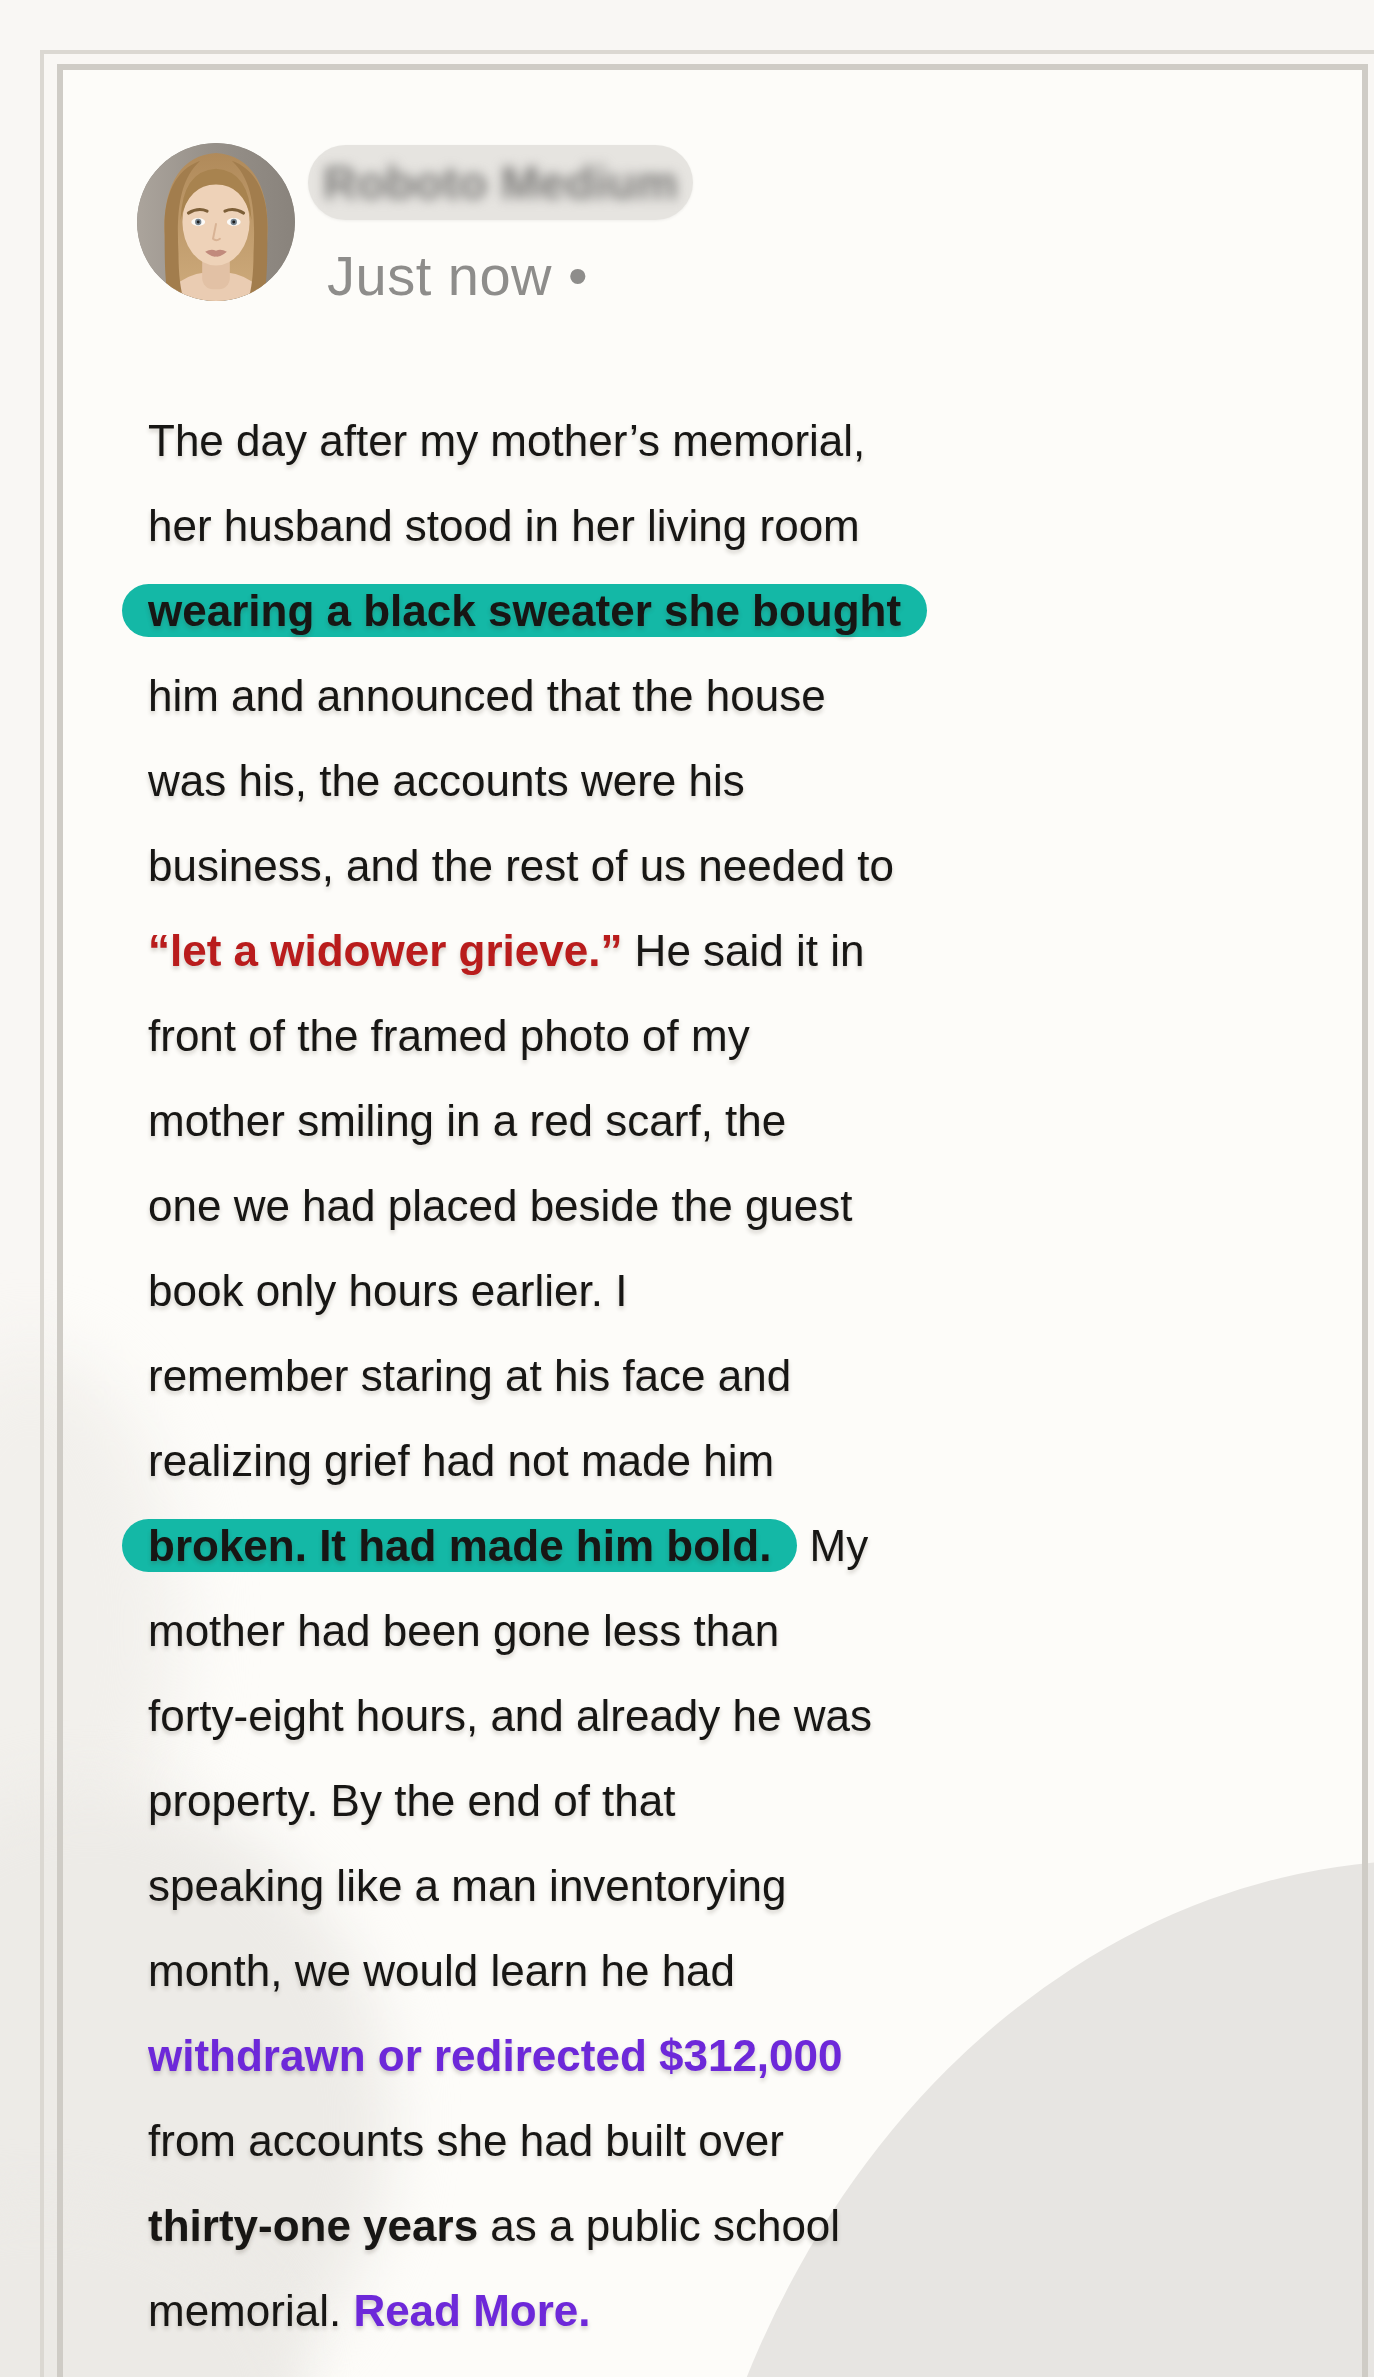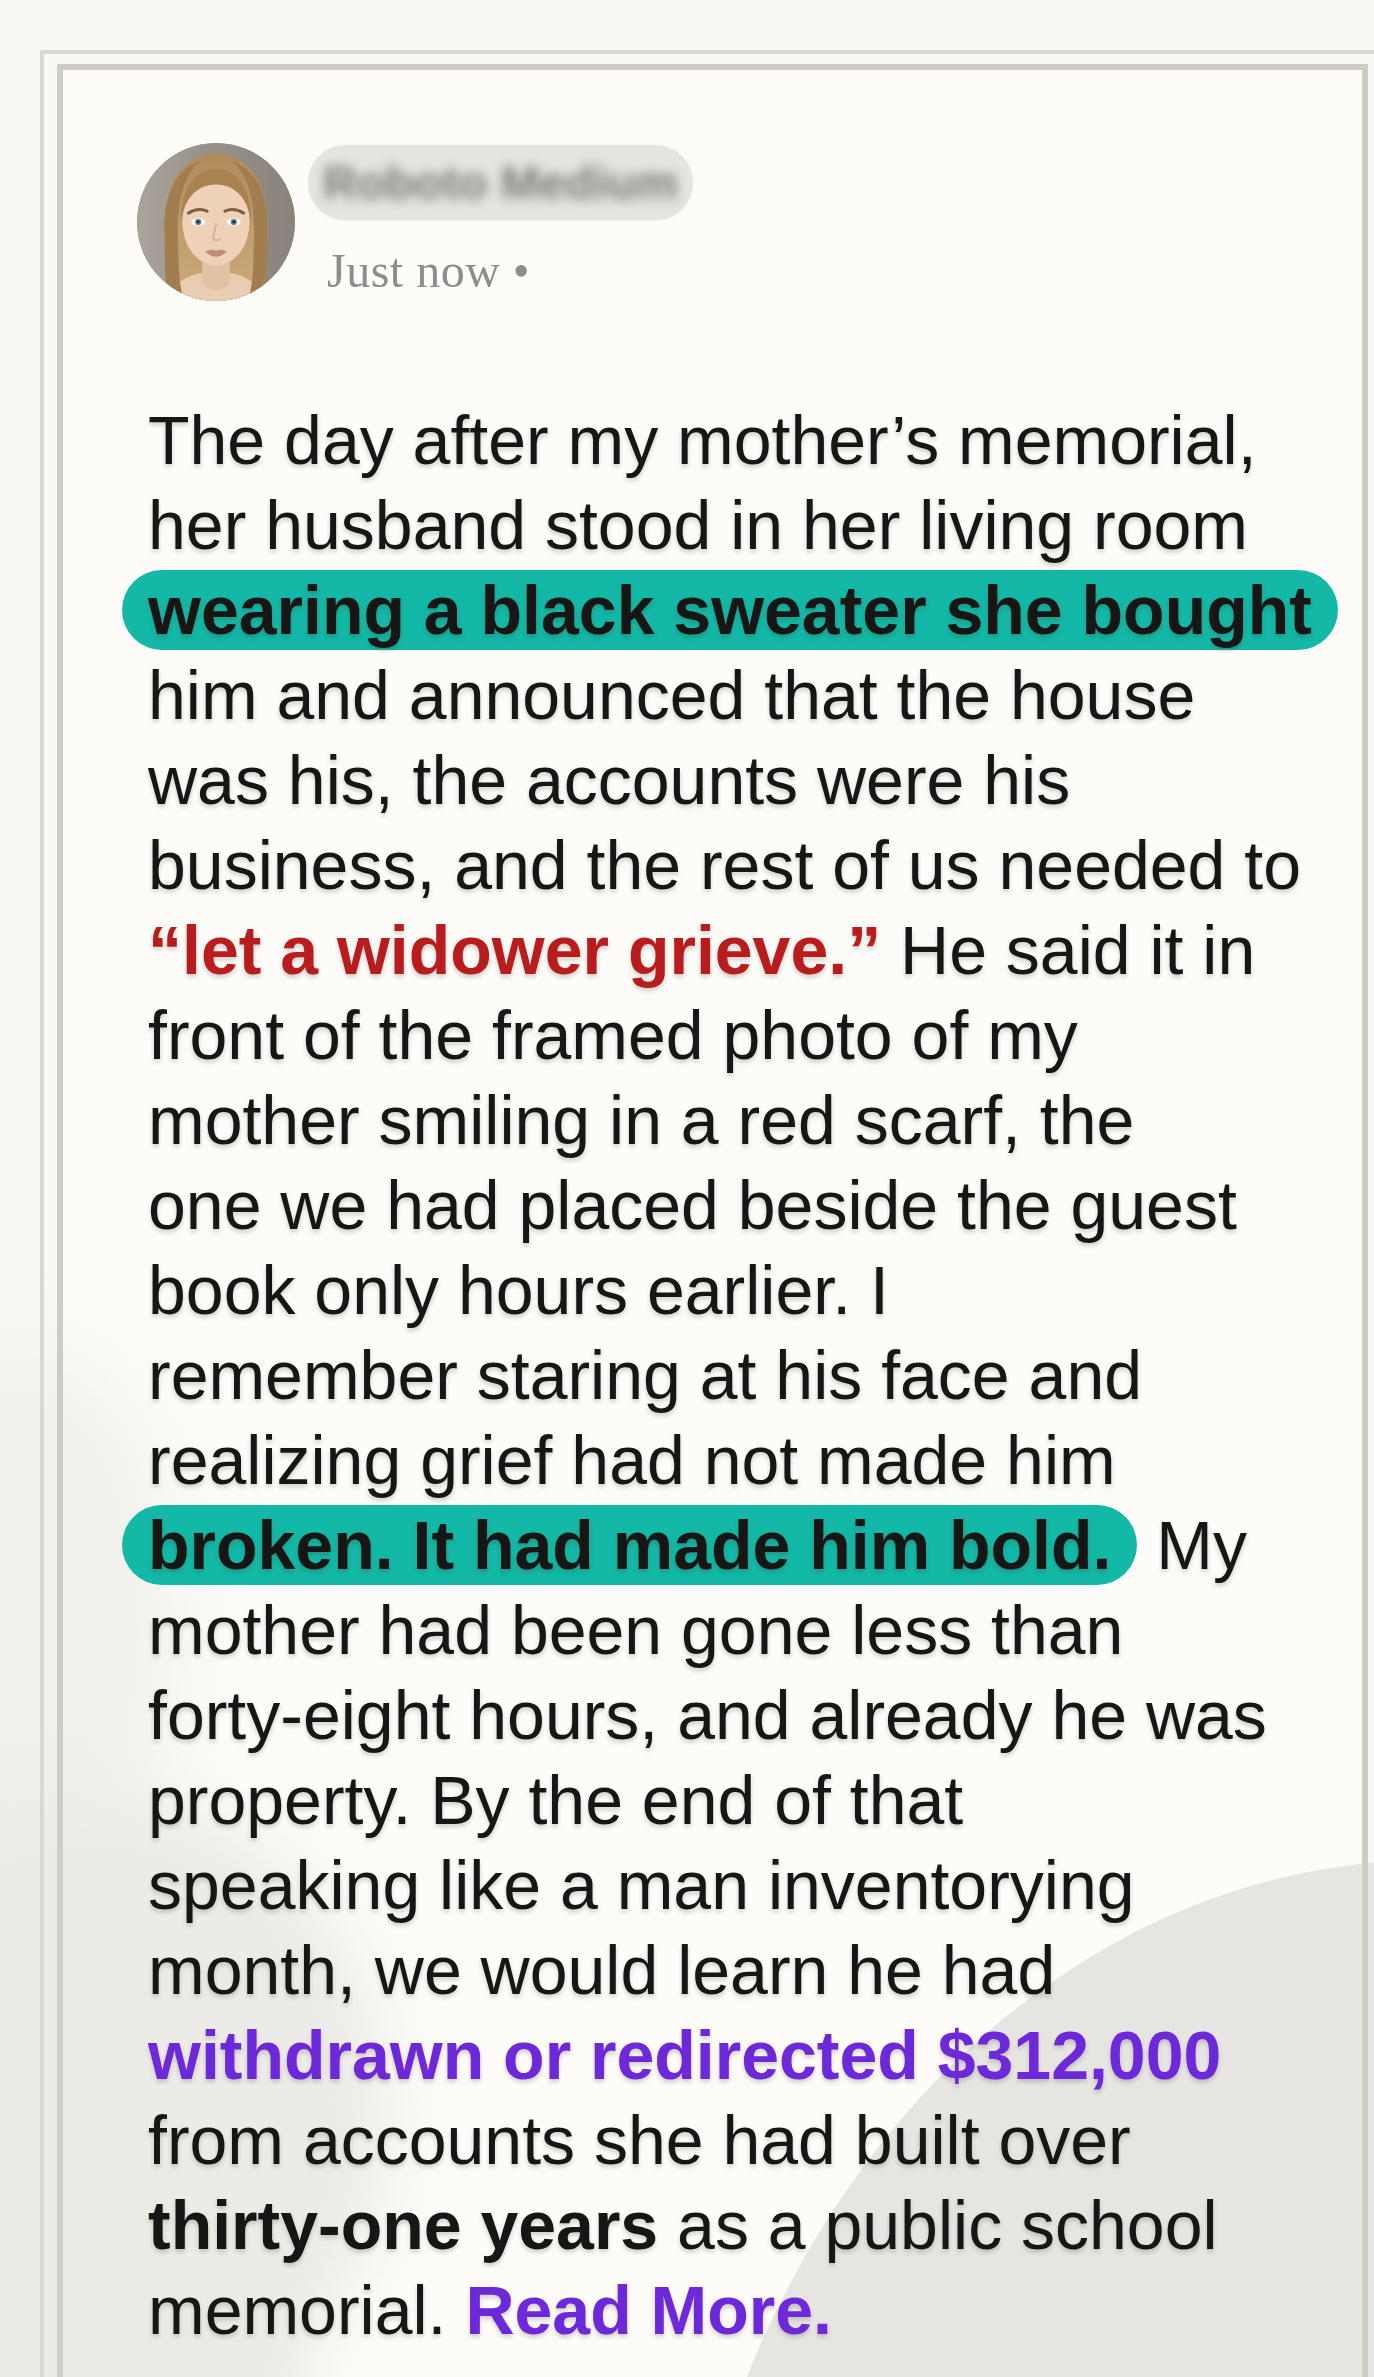--- a/index.html
+++ b/index.html
@@ -20,24 +20,24 @@
   .frame{position:absolute;z-index:3;pointer-events:none;}
   .frame-outer{left:40px;top:50px;right:-8px;bottom:-8px;border:4px solid #dbd8d2;}
   .frame-inner{left:57px;top:64px;right:6px;bottom:-8px;border:6px solid #cfccc6;}
 
   
   .header{position:absolute;z-index:4;left:0;top:0;width:100%;}
   .avatar{position:absolute;left:137px;top:143px;width:158px;height:158px;border-radius:50%;overflow:hidden;background:#938d86;}
   .avatar svg{display:block;width:100%;height:100%;}
   .username-pill{position:absolute;left:308px;top:145px;width:385px;height:75px;border-radius:38px;background:#e6e4e0;box-shadow:0 1px 3px rgba(0,0,0,.06);display:flex;align-items:center;justify-content:center;}
   .username-pill .name{font-size:47px;font-weight:700;color:#7b7a78;filter:blur(6px);white-space:nowrap;}
-  .timestamp{position:absolute;left:327px;top:243px;font-size:48px;color:#8e8d8b;letter-spacing:.5px;white-space:nowrap;font-family:Liberation Serif, serif;}
+  .timestamp{position:absolute;left:327px;top:243px;font-size:56px;color:#8e8d8b;letter-spacing:.5px;white-space:nowrap;}
 
   
-  .post-body{position:absolute;z-index:4;left:148px;top:398px;font-size:68px;color:#171614;
+  .post-body{position:absolute;z-index:4;left:148px;top:398px;font-size:44px;color:#171614;
              text-shadow:0 3px 4px rgba(60,50,35,.22);}
   .line{height:85px;line-height:85px;white-space:nowrap;}
   .seg-normal{font-weight:400;}
   .seg-bold{font-weight:700;}
   .seg-hl{font-weight:700;background:#14b8a6;padding:2px 26px;margin-left:-26px;border-radius:42px;}
   .seg-red{font-weight:700;color:#6d28d9;}
   .seg-reddark{font-weight:700;color:#b91c1c;}
 </style>
 </head>
 <body>

